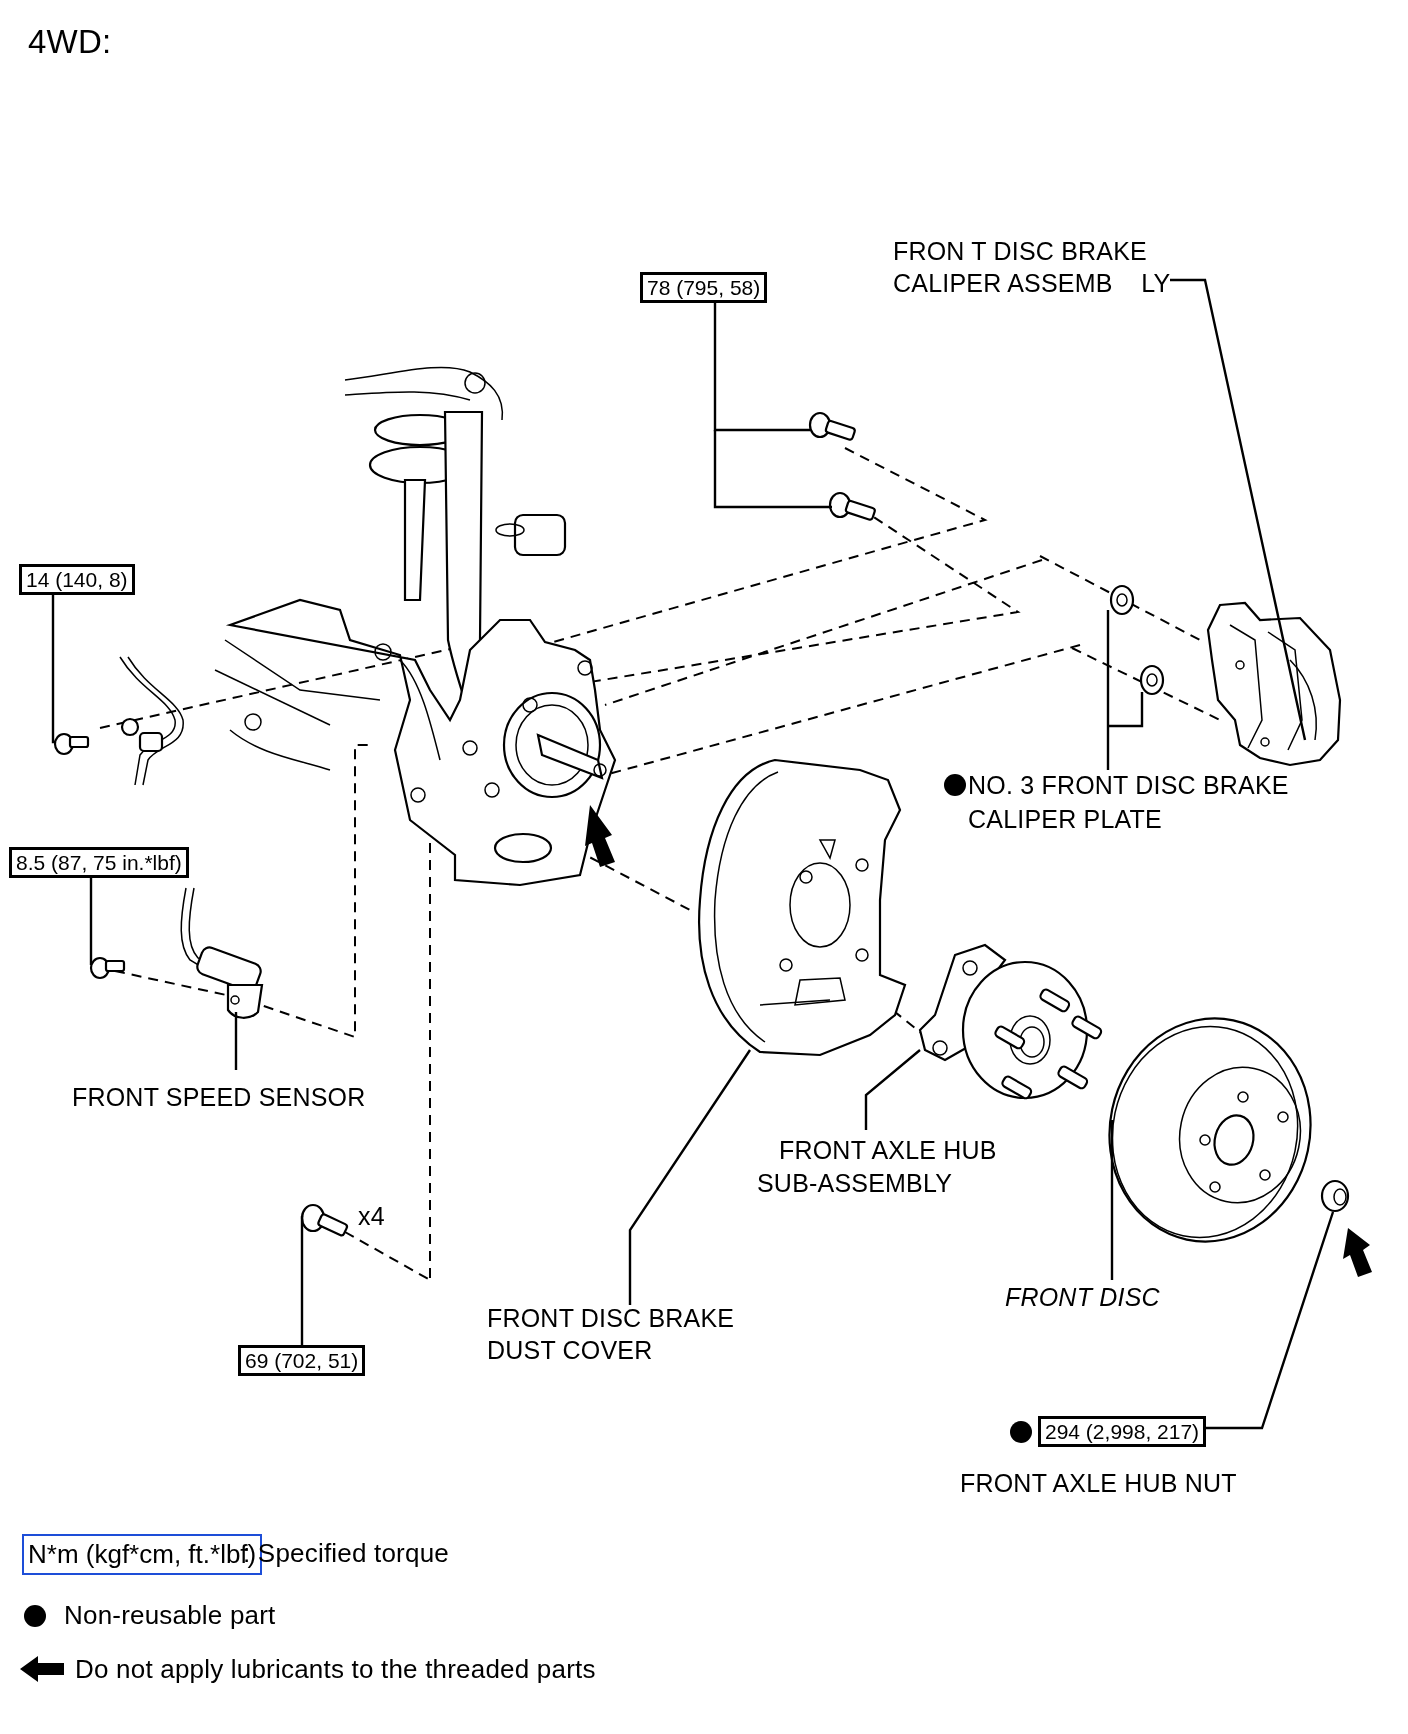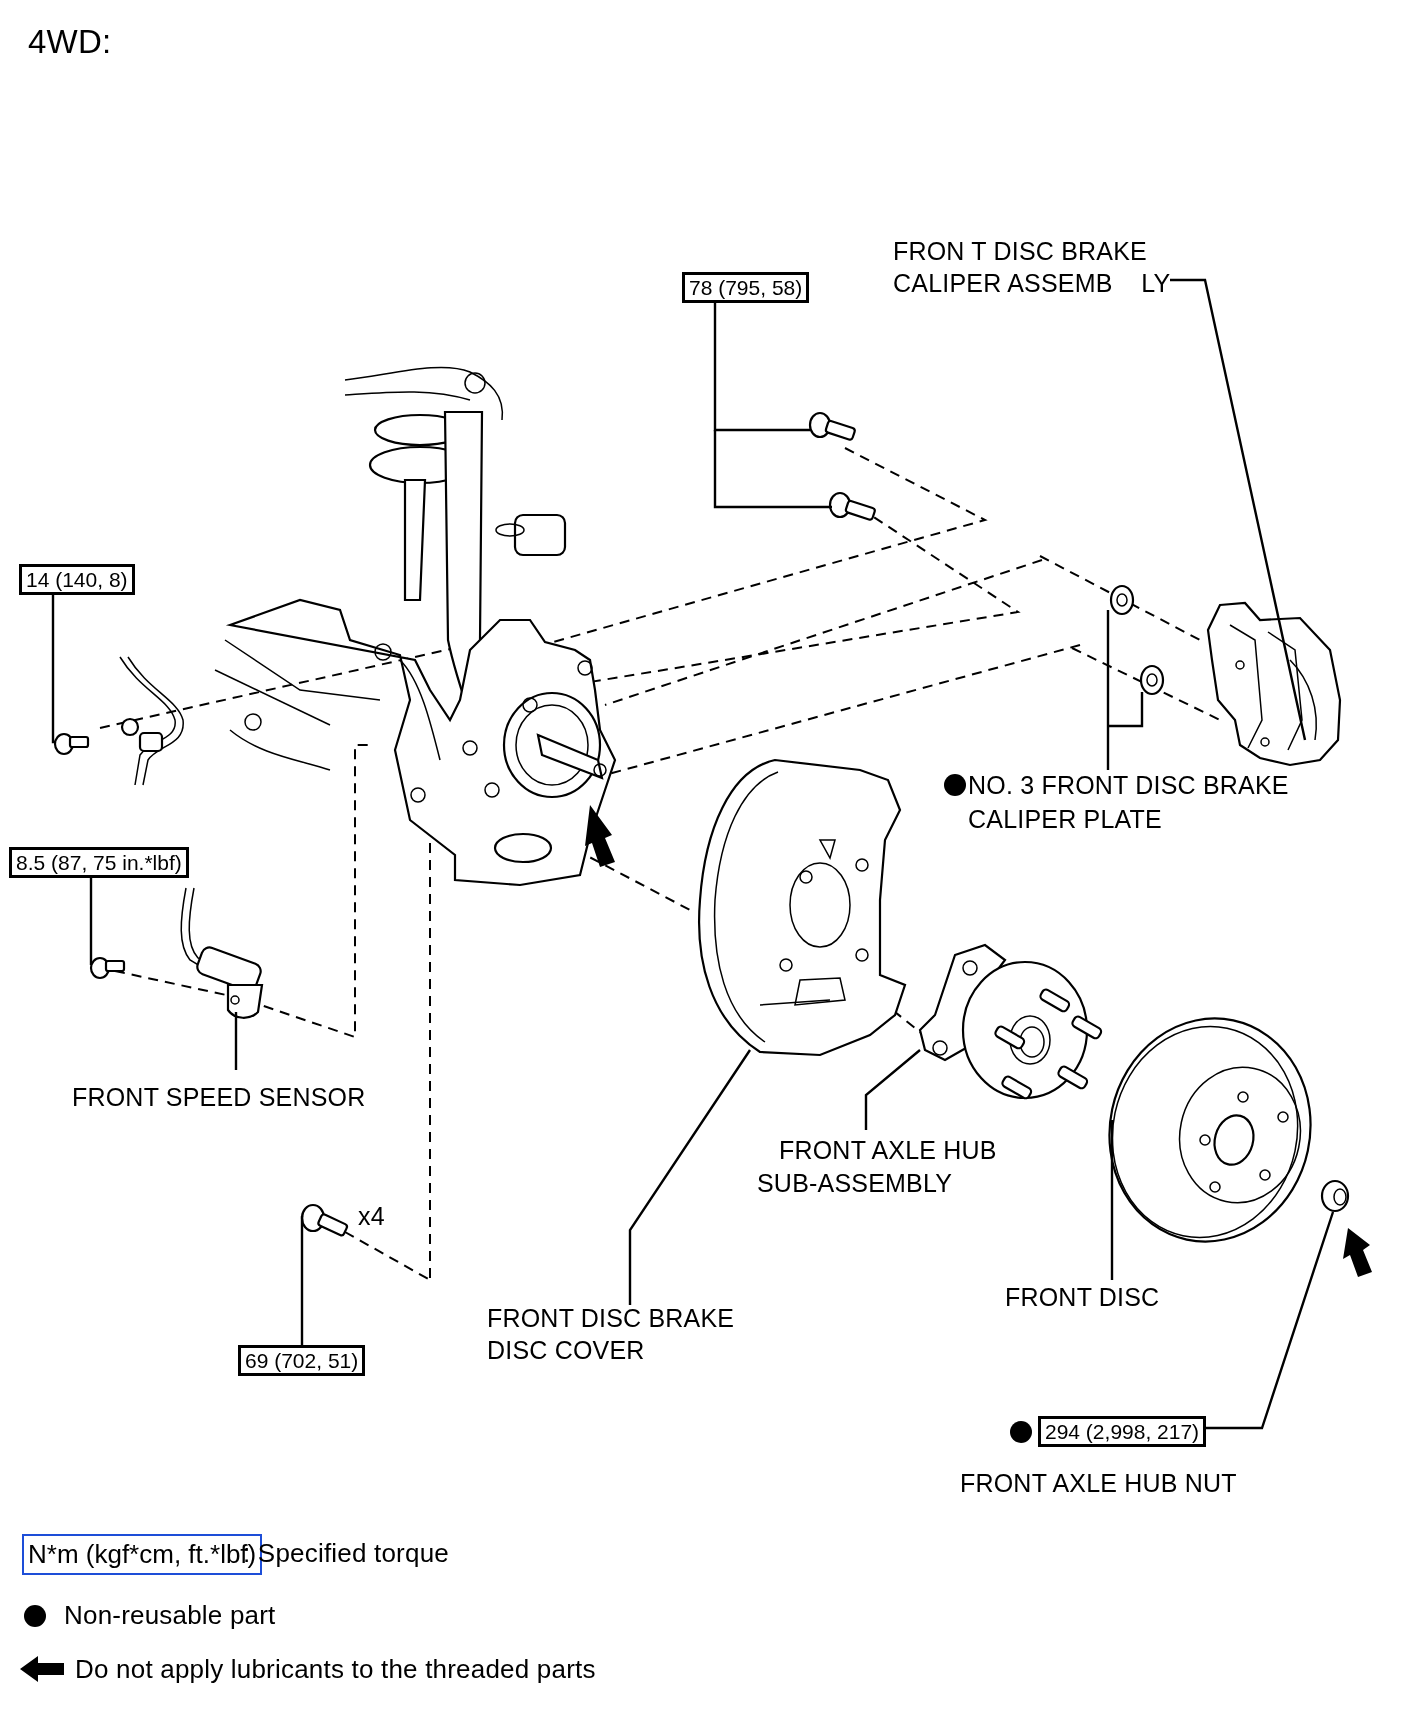--- a/index.html
+++ b/index.html
@@ -181,21 +181,21 @@
     <path class="lead" d="M920 1050 L866 1095 L866 1130"></path>
     <path class="lead" d="M750 1050 L630 1230 L630 1305"></path>
     <path class="lead" d="M1112 1120 L1112 1280"></path>
     <path class="lead" d="M1333 1212 L1262 1428 L1202 1428"></path>
     <path class="lead" d="M302 1216 L302 1346"></path>
   </g>
 </svg>
 
 <div class="txt" style="left:28px; top:25px; font-size:33px;">4WD:</div>
 
-<div class="box" style="left:682px; top:272px;">78 (795, 58)</div>
+<div class="box" style="left:640px; top:272px;">78 (795, 58)</div>
 <div class="box" style="left:19px; top:564px;">14 (140, 8)</div>
 <div class="box" style="left:9px; top:847px;">8.5 (87, 75 in.*lbf)</div>
 <div class="box" style="left:238px; top:1345px;">69 (702, 51)</div>
 <span class="dot" style="position:absolute; left:1010px; top:1421px;"></span>
 <div class="box" style="left:1038px; top:1416px;">294 (2,998, 217)</div>
 
 <div class="txt" style="left:358px; top:1204px;">x4</div>
 
 <div class="txt" style="left:893px; top:239px;">FRON T DISC BRAKE</div>
 <div class="txt" style="left:893px; top:271px;text-align:center;">CALIPER ASSEMB    LY</div>
@@ -203,23 +203,23 @@
 <span class="dot" style="position:absolute; left:944px; top:774px;"></span>
 <div class="txt" style="left:968px; top:773px;">NO. 3 FRONT DISC BRAKE</div>
 <div class="txt" style="left:968px; top:807px;">CALIPER PLATE</div>
 
 <div class="txt" style="left:72px; top:1085px;">FRONT SPEED SENSOR</div>
 
 <div class="txt" style="left:757px; top:1138px;margin-left:22px;">FRONT AXLE HUB</div>
 <div class="txt" style="left:757px; top:1171px;">SUB-ASSEMBLY</div>
 
 <div class="txt" style="left:487px; top:1306px;">FRONT DISC BRAKE</div>
-<div class="txt" style="left:487px; top:1338px;">DISC COVER</div>
-
-<div class="txt" style="left:1005px; top:1285px;">FRONT DISC</div>
+<div class="txt" style="left:487px; top:1338px;">DUST COVER</div>
+
+<div class="txt" style="left:1005px; top:1285px;font-style:italic;">FRONT DISC</div>
 
 <div class="txt" style="left:960px; top:1471px;">FRONT AXLE HUB NUT</div>
 
 <div>
   <div class="legend-box" style="left:22px; top:1534px;">N*m (kgf*cm, ft.*lbf)</div>
   <div class="txt" style="left:243px; top:1540px; font-size:26px;">: Specified torque</div>
 
   <span class="dot" style="position:absolute; left:24px; top:1605px;"></span>
   <div class="txt" style="left:64px; top:1602px; font-size:26px;">Non-reusable part</div>
 

